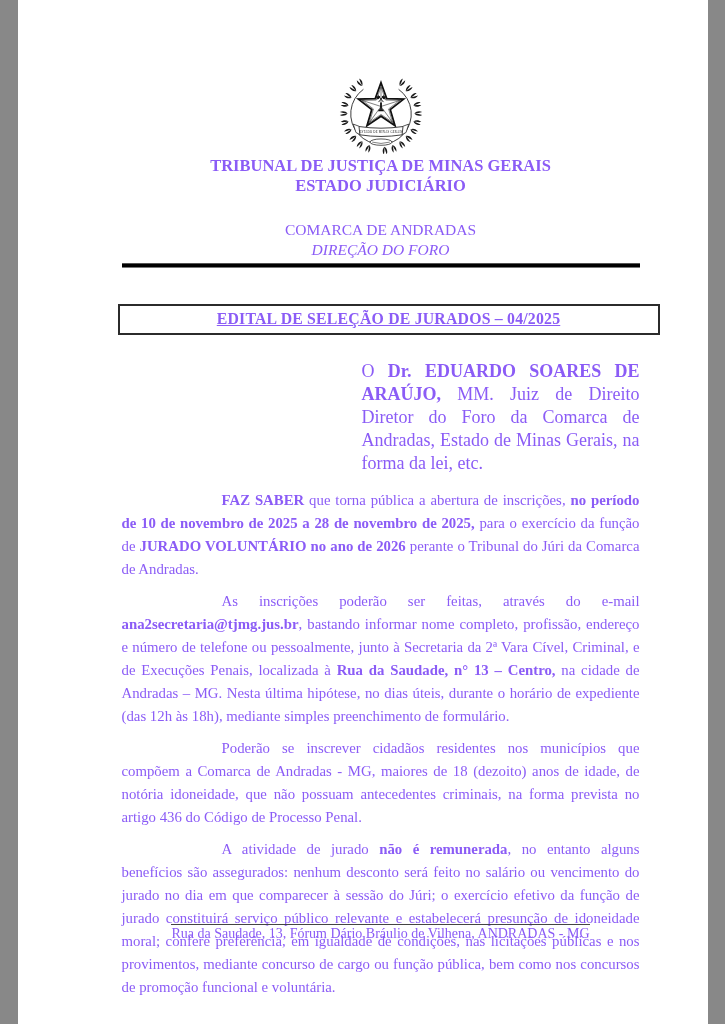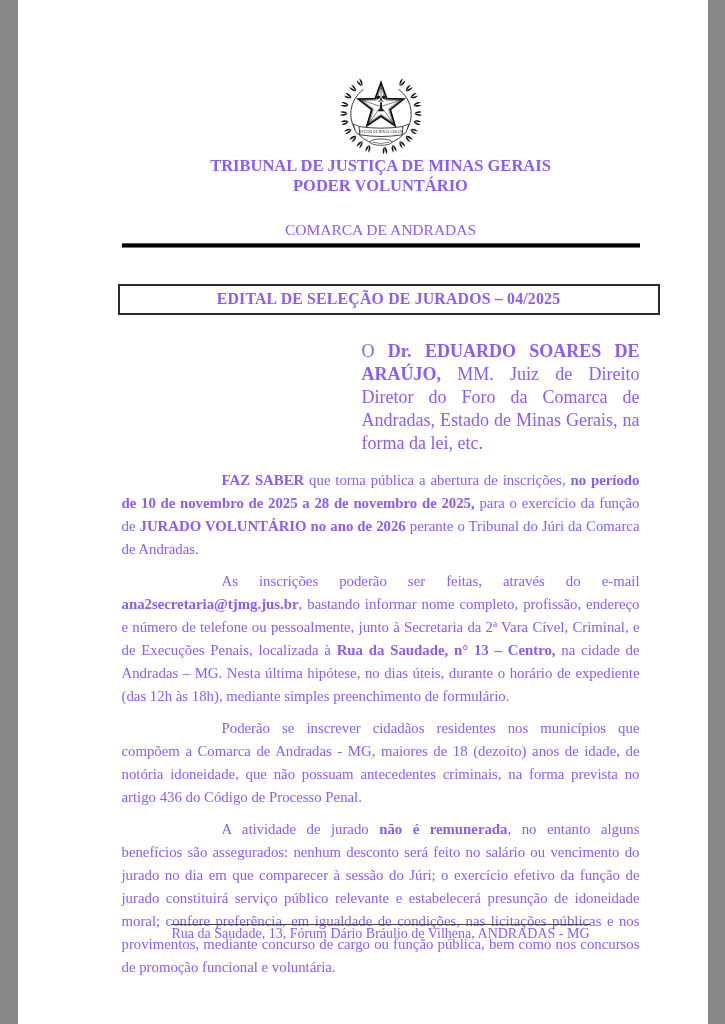--- a/index.html
+++ b/index.html
@@ -29,20 +29,21 @@
   }
   
   .title-box{
     margin:36px -20px 0 -4px;
     border:2px solid #2b2b2b;
     text-align:center;
     padding:4px 0 5px 0;
   }
   .title-box span{
     font-weight:bold; font-size:15.8px;
+    text-decoration:underline;
     letter-spacing:.2px;
   }
   
   .preamble{
     width:278px;
     margin:25px 0 14px auto;
     font-size:18px; line-height:23px;
     text-align:justify;
   }
   .body-para{
@@ -127,22 +128,23 @@
         <g>
           <path d="M25,68.5 L18.5,66 L21.5,75.5 L26,78" fill="#fff" stroke="#111" stroke-width="0.8"></path>
           <path d="M75,68.5 L81.5,66 L78.5,75.5 L74,78" fill="#fff" stroke="#111" stroke-width="0.8"></path>
           <path d="M25,68.8 Q50,72.5 75,68.8 L74,78.2 Q50,82 26,78.2 Z" fill="#fff" stroke="#111" stroke-width="0.9"></path>
           <text x="50" y="76.6" text-anchor="middle" font-size="3.4" letter-spacing="0.25" font-family="Liberation Serif, serif" fill="#111">ESTADO DE MINAS GERAIS</text>
           <ellipse cx="50" cy="86.5" rx="12.5" ry="3.6" fill="#fff" stroke="#111" stroke-width="0.8"></ellipse>
           <path d="M40,86.5 Q50,89.5 60,86.5" fill="none" stroke="#111" stroke-width="0.6"></path>
         </g>
       </svg>
       <div class="lh-line1">TRIBUNAL DE JUSTIÇA DE MINAS GERAIS</div>
-      <div class="lh-line2">PODER VOLUNTÁRIO</div>
+      <div class="lh-line2">ESTADO JUDICIÁRIO</div>
       <div class="lh-line3">COMARCA DE ANDRADAS</div>
+      <div class="lh-line4">DIREÇÃO DO FORO</div>
       <div class="header-rule"></div>
     </div>
 
     <div class="title-box">
       <span>EDITAL DE SELEÇÃO DE JURADOS – 04/2025</span>
     </div>
 
     <div class="preamble"><span>O </span><b>Dr. EDUARDO SOARES DE ARAÚJO,</b><span> MM. Juiz de Direito Diretor do Foro da Comarca de Andradas, Estado de Minas Gerais, na forma da lei, etc.</span></div>
 
     <div>

